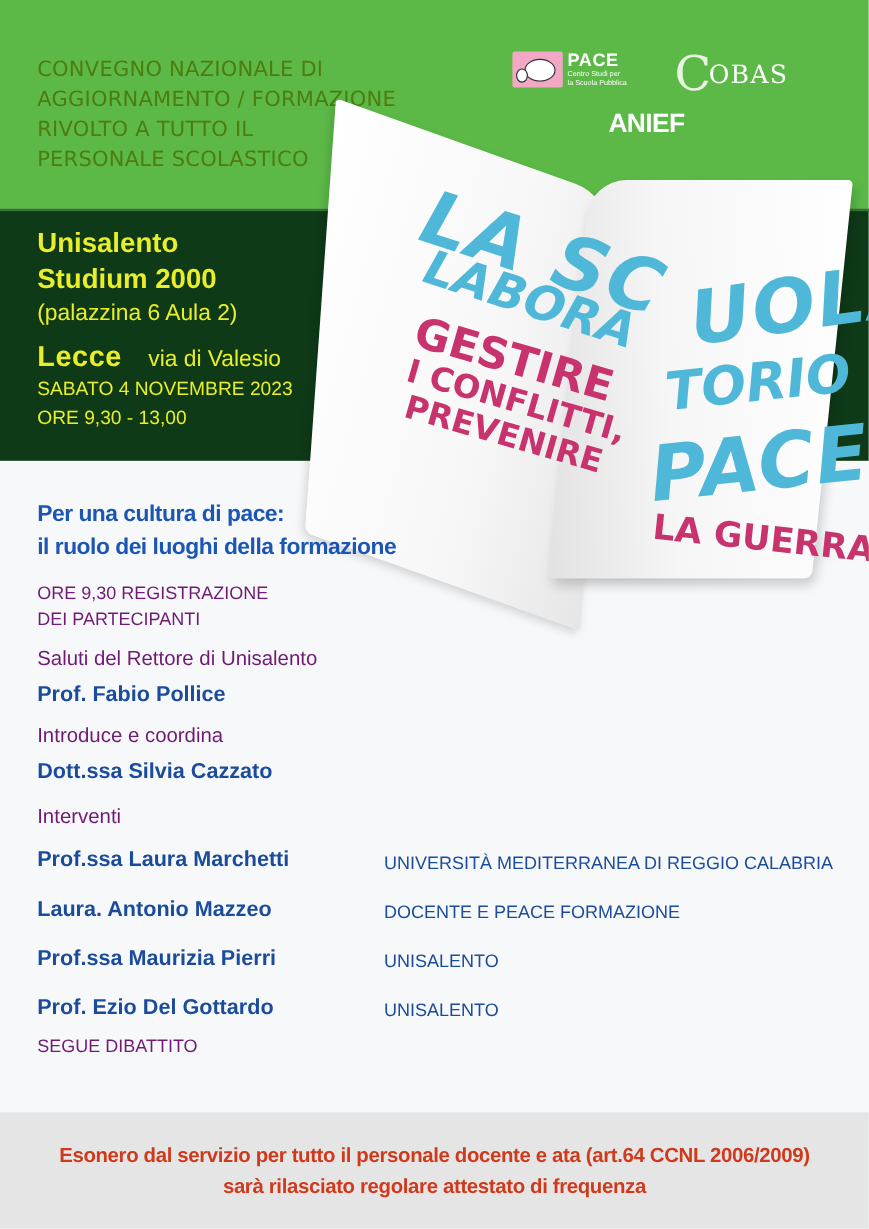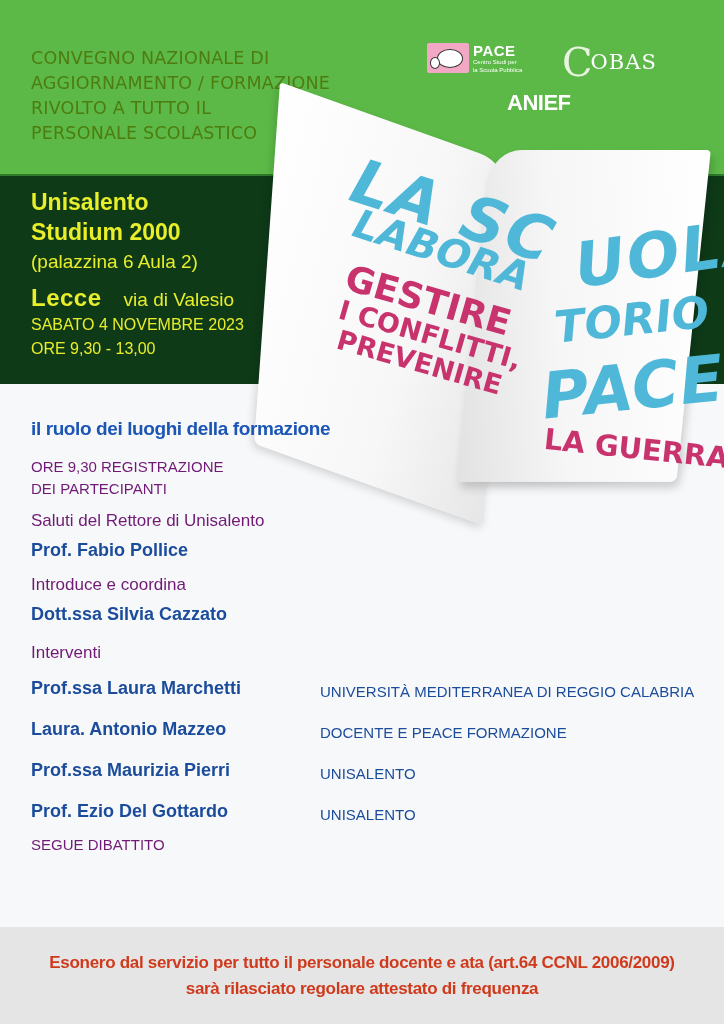--- a/index.html
+++ b/index.html
@@ -181,20 +181,21 @@
   <div class="book-text bt-blue t3">LABORA</div>
   <div class="book-text bt-blue t4">TORIO DI</div>
   <div class="book-text bt-pink t5">GESTIRE</div>
   <div class="book-text bt-pink t6">I CONFLITTI,</div>
   <div class="book-text bt-pink t7">PREVENIRE</div>
   <div class="book-text bt-blue t8">PACE</div>
   <div class="book-text bt-pink t9">LA GUERRA</div>
 </div>
 
 <div class="program">
+  <div class="prog-title">Per una cultura di pace:</div>
   <div class="prog-title">il ruolo dei luoghi della formazione</div>
 
   <div class="reg pink">
     <div>ORE 9,30 REGISTRAZIONE</div>
     <div>DEI PARTECIPANTI</div>
   </div>
 
   <div class="label pink" style="margin-top:10px">Saluti del Rettore di Unisalento</div>
   <div class="name navy" style="margin-top:6px">Prof. Fabio Pollice</div>
 

